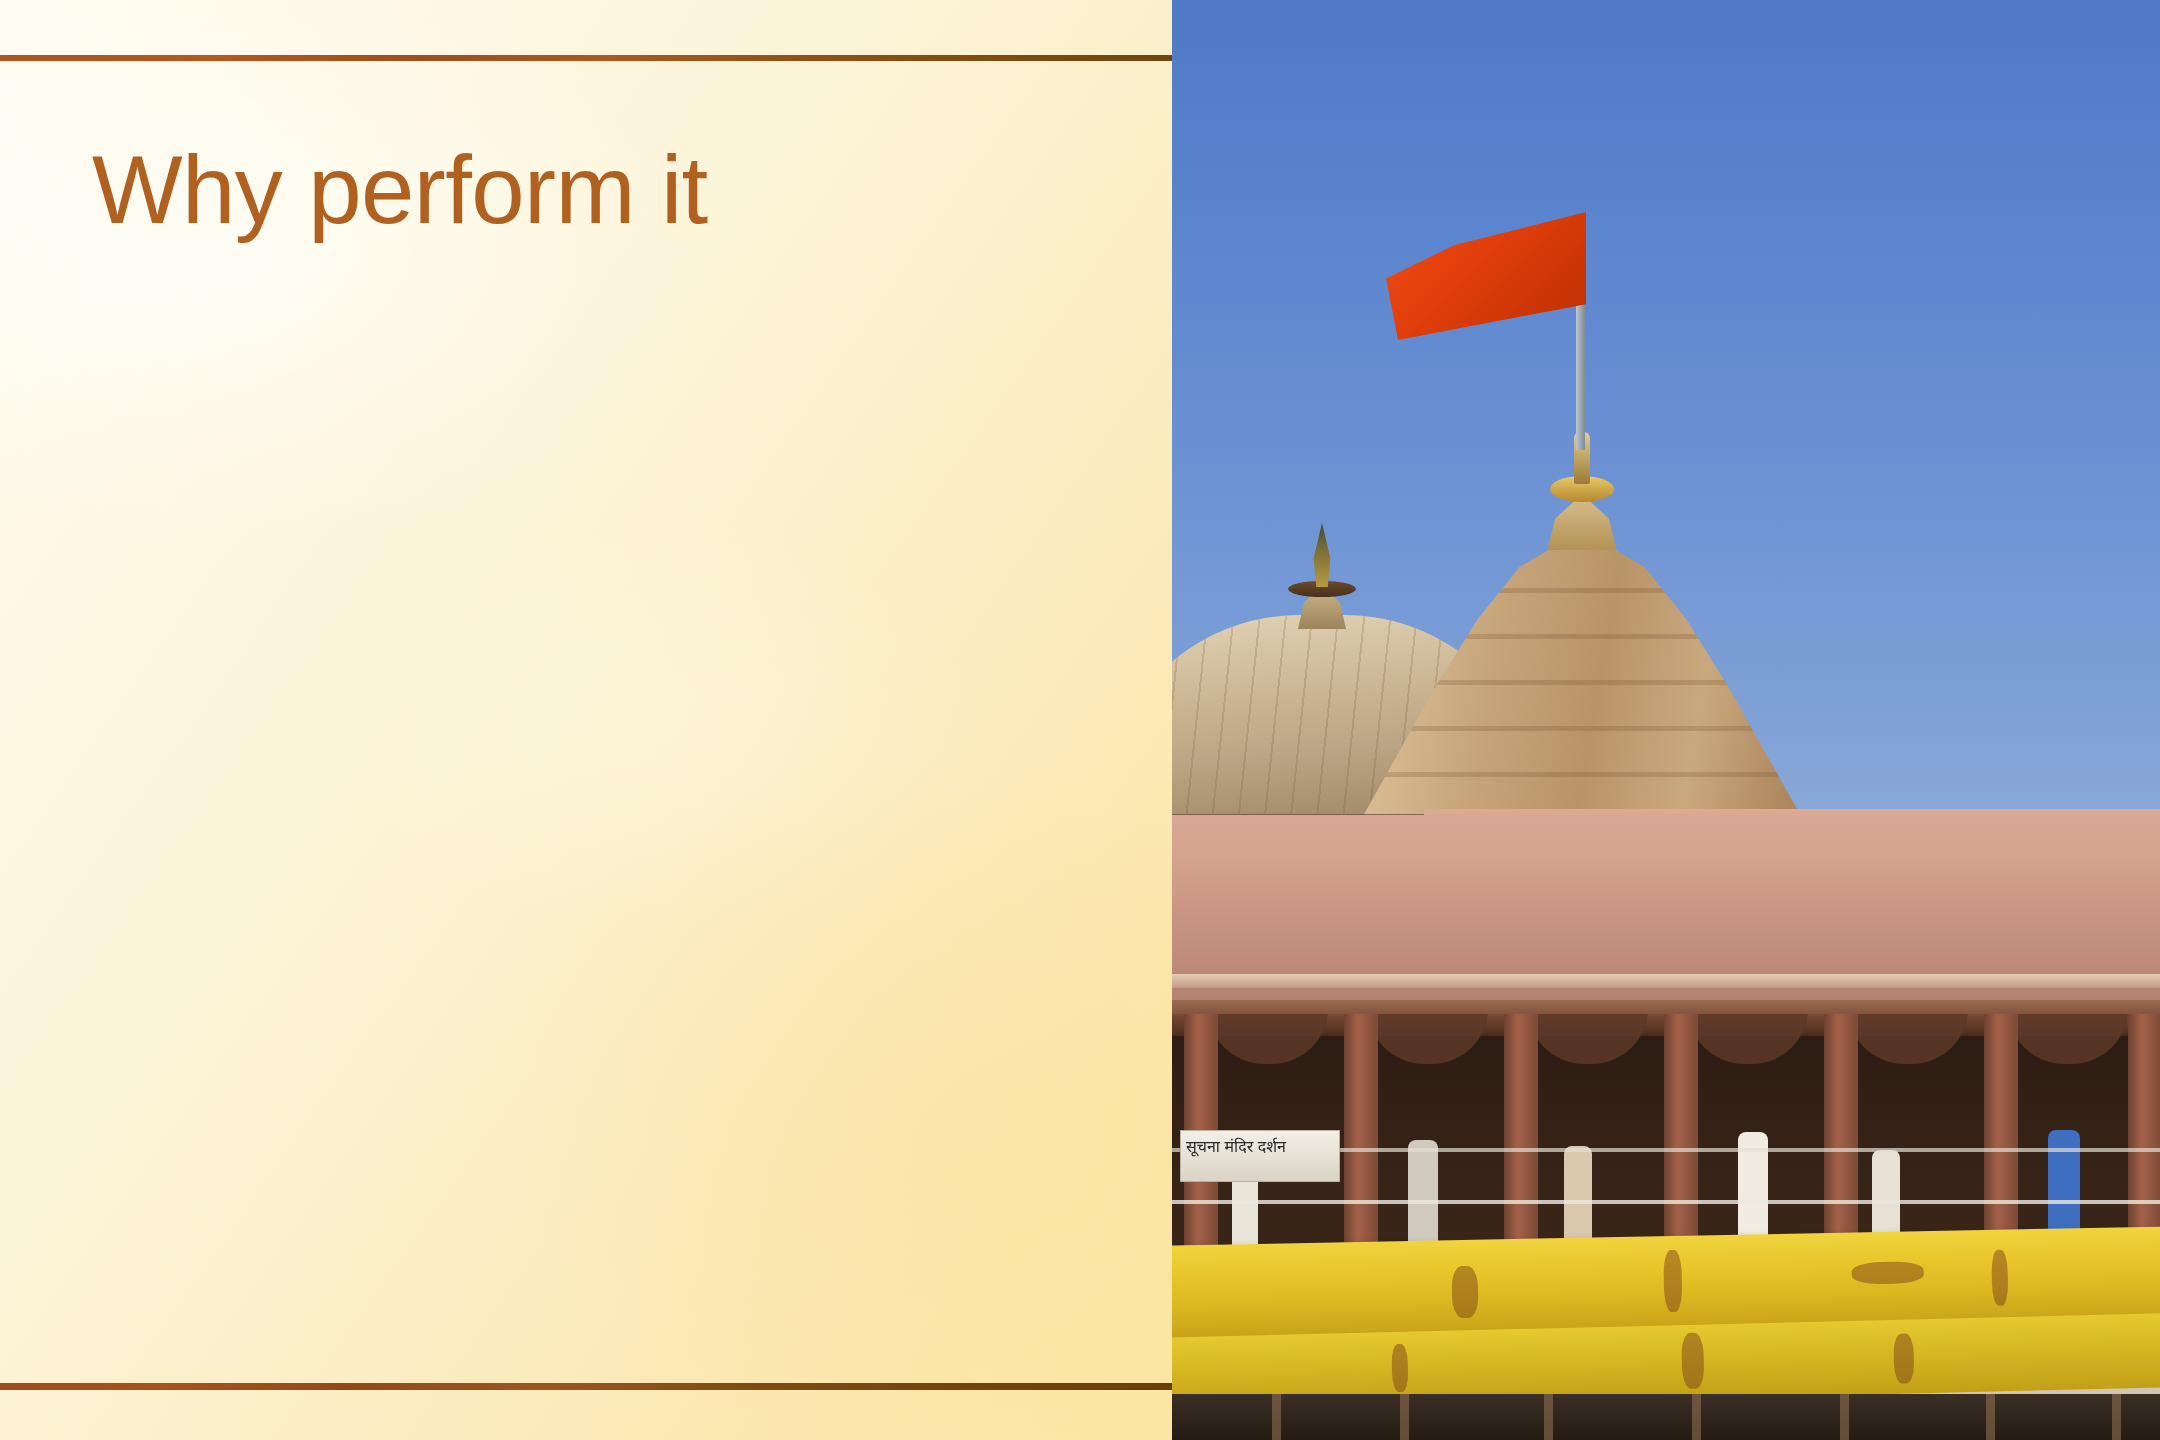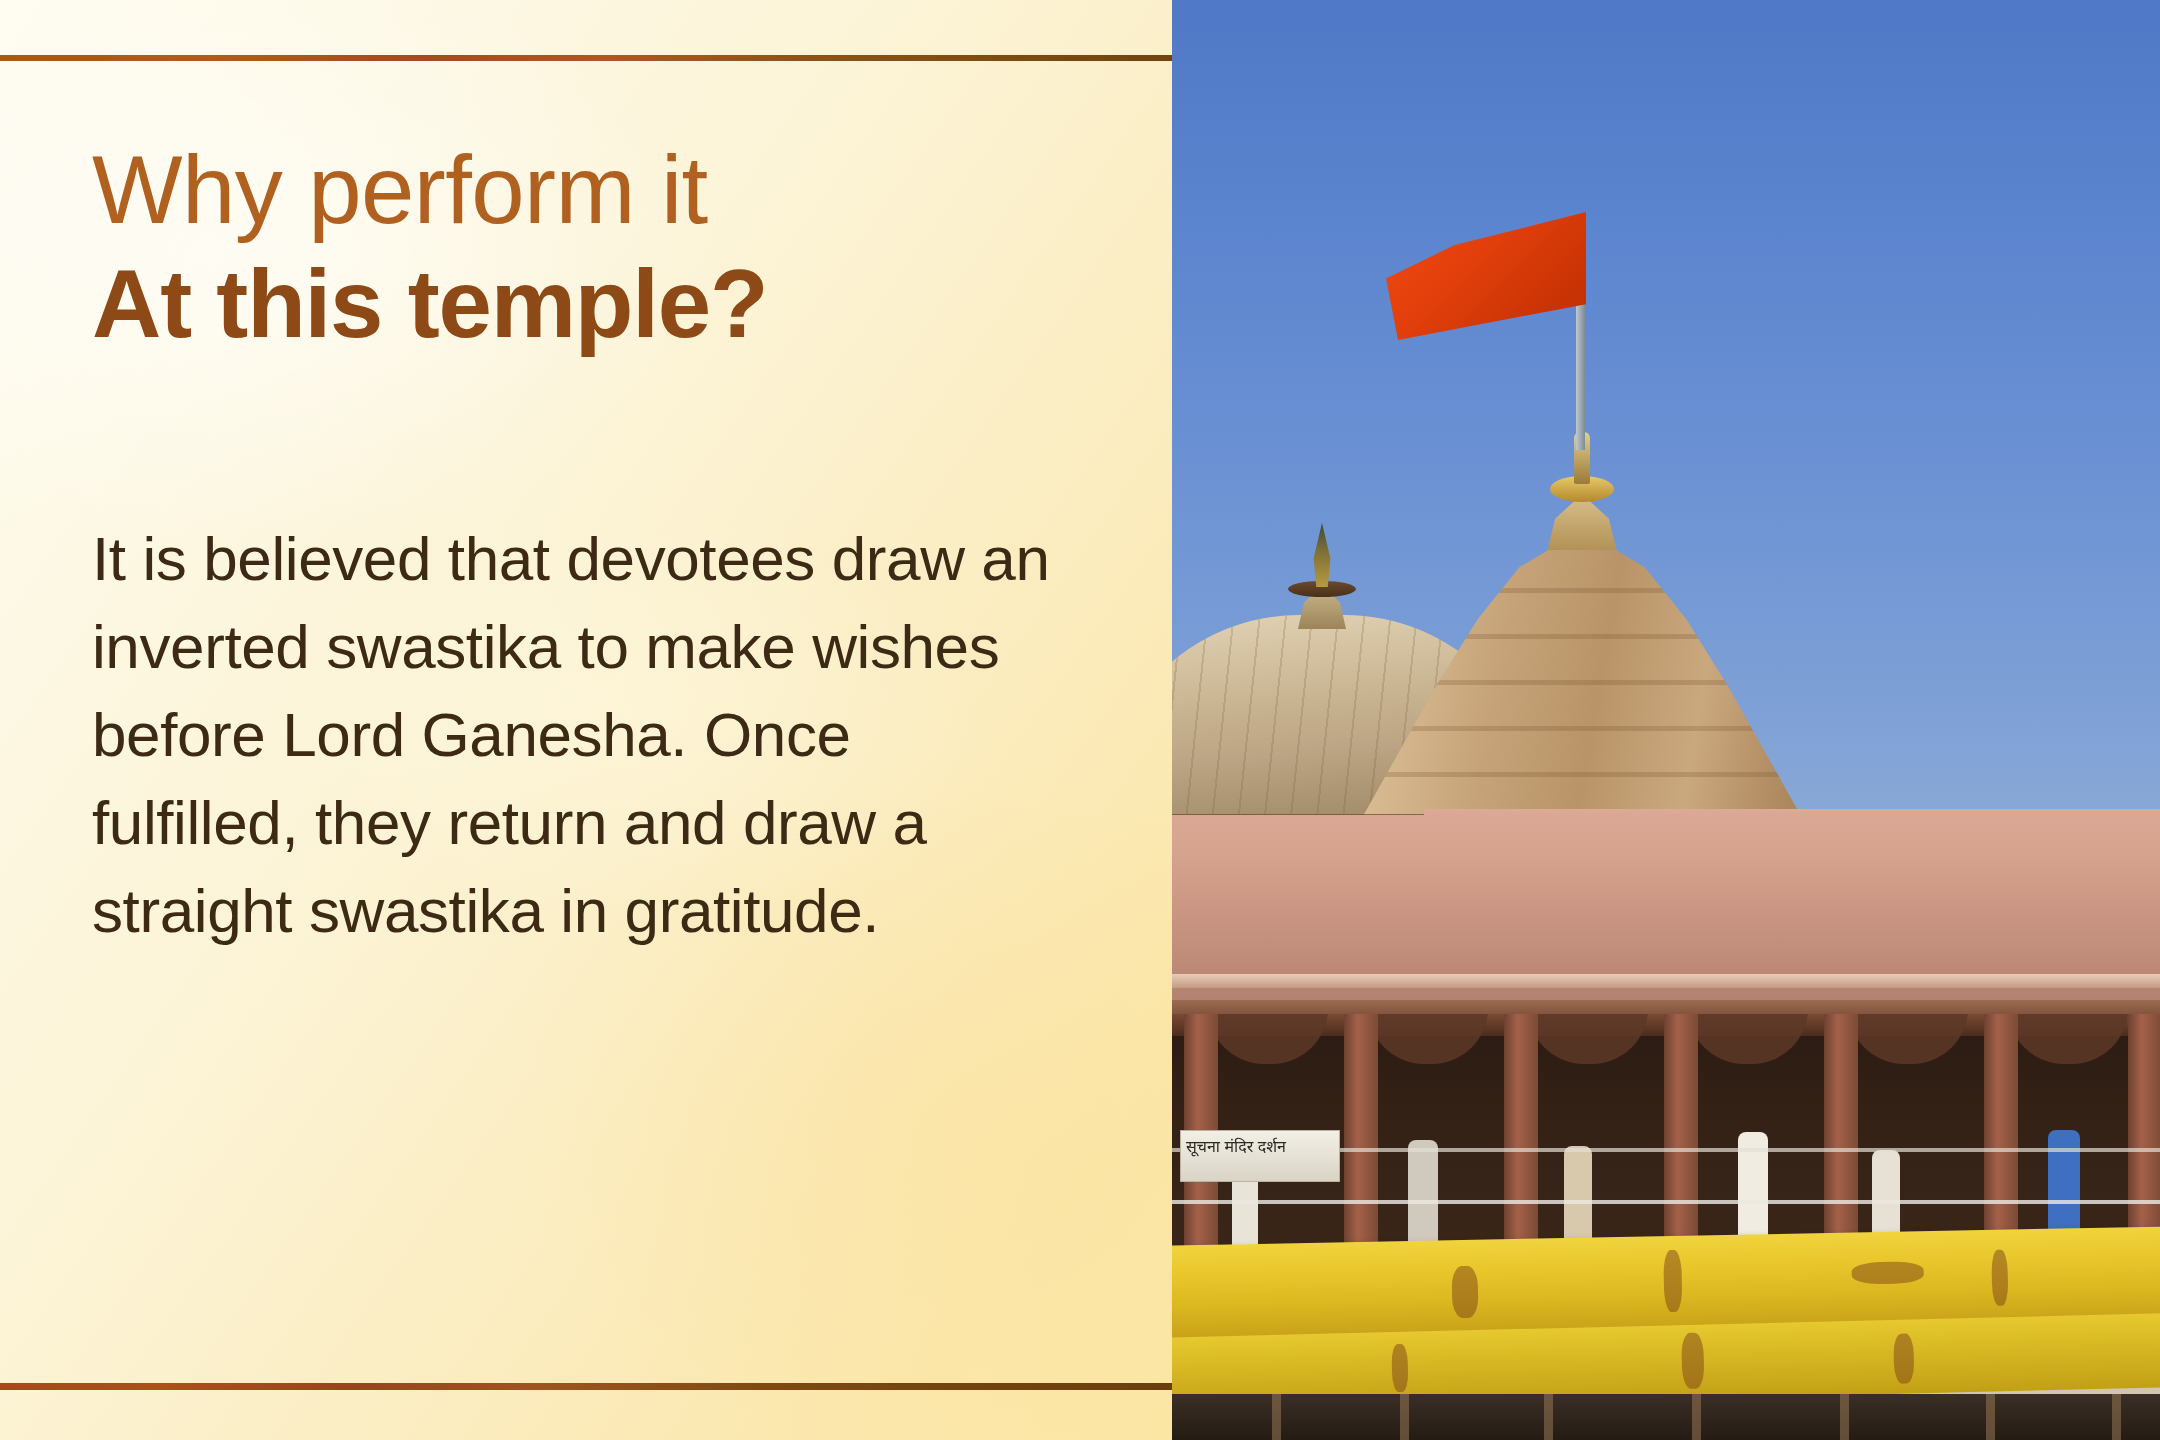--- a/index.html
+++ b/index.html
@@ -374,26 +374,22 @@
 <div id="slide">
 
   <section id="text-panel">
     <div id="paper-texture"></div>
 
     <div class="rule" id="rule-top"></div>
     <div class="rule" id="rule-bottom"></div>
 
     <div id="headline-block">
       <div class="headline-line1">Why perform it</div>
-      <div class="headline-line2">At this temple?</div>
-    </div>
-
-    <div id="body-block">
-      <p id="body-paragraph">It is believed that devotees draw an inverted swastika to make wishes before Lord Ganesha. Once fulfilled, they return and draw a straight swastika in gratitude.</p>
-    </div>
+    </div>
+
   </section>
 
   <section id="photo-panel">
     <div id="sky"></div>
 
     <div id="dome-small">
       <div id="dome-small-cap"></div>
       <div id="dome-small-ribs"></div>
 
     </div>

